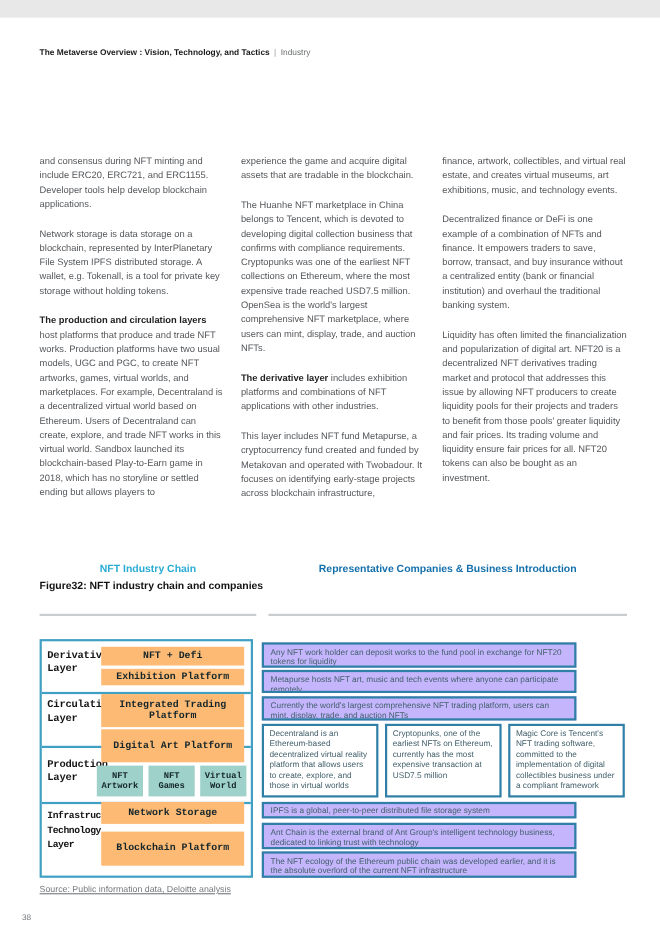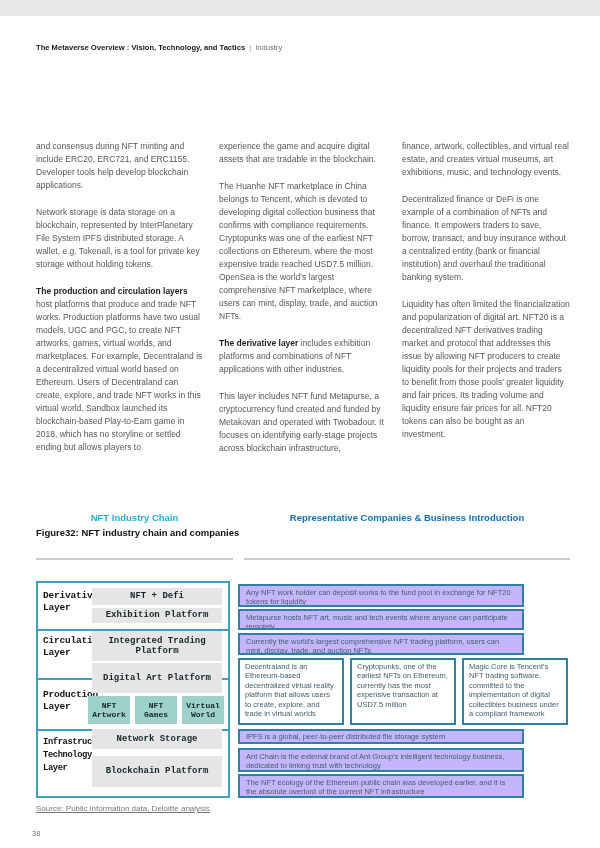--- a/index.html
+++ b/index.html
@@ -26,38 +26,38 @@
   .rule-left{left:36px;width:197px;}
   .rule-right{left:244px;width:326px;}
 
   
   .chain-panel{position:absolute;left:36px;top:565px;width:194px;height:217px;
                border:2px solid #3fa0c4;box-sizing:border-box;background:#fff;font-family:Liberation Mono, monospace;}
   .divider{position:absolute;left:0;right:0;height:2px;background:#3fa0c4;}
   .layer-label{position:absolute;left:5px;width:60px;font-weight:bold;font-size:9.5px;
                line-height:12px;color:#141414;letter-spacing:-0.2px;}
   .layer-label.small{font-size:8.8px;letter-spacing:-0.4px;line-height:13px;}
-  .tbox{position:absolute;left:54px;width:130px;background:#e5e5e5;color:#15262b;
+  .tbox{position:absolute;left:54px;width:130px;background:#fdba74;color:#15262b;
         font-weight:bold;font-size:9px;line-height:10.5px;display:flex;align-items:center;
         justify-content:center;text-align:center;box-sizing:border-box;padding:1px 4px;}
   .small-row{position:absolute;left:50px;top:113px;width:136px;height:28px;display:flex;gap:5px;}
   .tbox-s{flex:1;background:#9ed1c9;color:#15262b;font-weight:bold;font-size:8px;line-height:9.5px;
           display:flex;align-items:center;justify-content:center;text-align:center;padding:1px 2px;box-sizing:border-box;}
 
   
   .companies{position:absolute;left:238px;top:568px;width:330px;height:214px;}
   .crow{position:absolute;left:0;width:286px;box-sizing:border-box;border:2px solid #2f7fa6;
         background:#c4b5fd;padding:2px 6px;font-size:7.5px;line-height:9.4px;color:#44616c;overflow:hidden;}
   .crow.tight{padding:1px 6px;}
   .crow-group{position:absolute;left:0;width:330px;display:flex;gap:6px;}
   .ccell{flex:1;box-sizing:border-box;border:2px solid #2f7fa6;background:#fff;padding:2px 5px;
          font-size:7.5px;line-height:9.4px;color:#44616c;overflow:hidden;}
 
   .source{position:absolute;left:36px;top:788px;font-size:8px;color:#75787b;text-decoration:underline;}
-  .page-num{position:absolute;left:32px;top:813px;font-size:7.5px;color:#75787b;}
+  .page-num{position:absolute;left:20px;top:813px;font-size:7.5px;color:#75787b;}
 </style>
 </head>
 <body>
 
 <div class="page">
 
   <header class="running-header">
     <span class="rh-title">The Metaverse Overview : Vision, Technology, and Tactics</span><span class="rh-sep">|</span><span class="rh-section">Industry</span>
   </header>
 
@@ -109,21 +109,21 @@
 
     <div class="tbox" style="top:146px;height:20px">Network Storage</div>
     <div class="tbox" style="top:173px;height:31px">Blockchain Platform</div>
   </div>
 
   <div class="companies">
     <div class="crow" style="top:0;height:23px">Any NFT work holder can deposit works to the fund pool in exchange for NFT20 tokens for liquidity</div>
     <div class="crow" style="top:25px;height:21px">Metapurse hosts NFT art, music and tech events where anyone can participate remotely</div>
     <div class="crow" style="top:49px;height:22px">Currently the world's largest comprehensive NFT trading platform, users can mint, display, trade, and auction NFTs</div>
     <div class="crow-group" style="top:74px;height:67px">
-      <div class="ccell">Decentraland is an Ethereum-based decentralized virtual reality platform that allows users to create, explore, and trade in virtual worlds</div>
+      <div class="ccell">Decentraland is an Ethereum-based decentralized virtual reality platform that allows users to create, explore, and those in virtual worlds</div>
       <div class="ccell">Cryptopunks, one of the earliest NFTs on Ethereum, currently has the most expensive transaction at USD7.5 million</div>
       <div class="ccell">Magic Core is Tencent's NFT trading software, committed to the implementation of digital collectibles business under a compliant framework</div>
     </div>
     <div class="crow tight" style="top:145px;height:15px">IPFS is a global, peer-to-peer distributed file storage system</div>
     <div class="crow" style="top:164px;height:24px">Ant Chain is the external brand of Ant Group's intelligent technology business, dedicated to linking trust with technology</div>
     <div class="crow" style="top:190px;height:24px">The NFT ecology of the Ethereum public chain was developed earlier, and it is the absolute overlord of the current NFT infrastructure</div>
   </div>
 
   <div class="source">Source: Public information data, Deloitte analysis</div>
   <div class="page-num">38</div>

